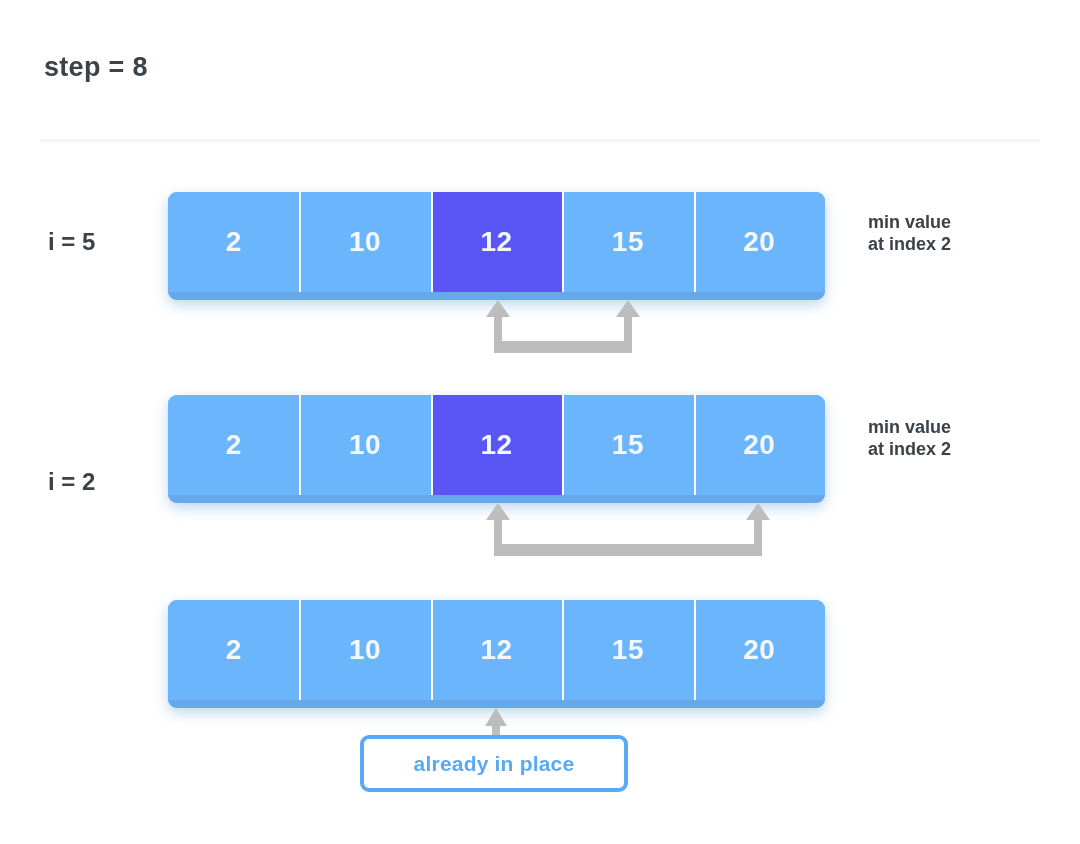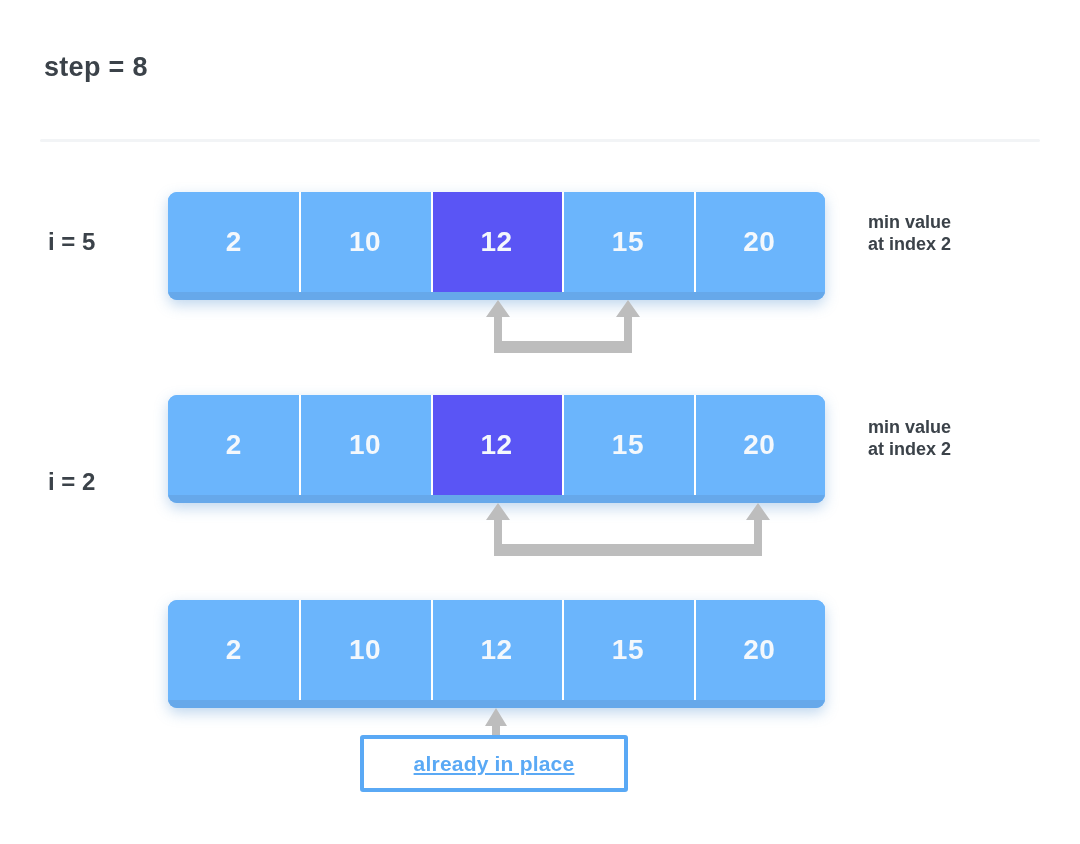--- a/index.html
+++ b/index.html
@@ -133,30 +133,29 @@
     top: 706px;
   }
   .callout {
     position: absolute;
     left: 360px;
     top: 735px;
     width: 268px;
     height: 57px;
     box-sizing: border-box;
     border: 4px solid #5aa9f5;
-    border-radius: 3px;
+    border-radius: 9px;
     display: flex;
     align-items: center;
     justify-content: center;
     color: #5aa9f5;
     font-size: 21px;
     font-weight: 700;
     letter-spacing: 0.2px;
     background: transparent;
-    text-decoration: underline;
   }
 </style>
 </head>
 <body>
 
 <div class="step-label">step = 8</div>
 
 <div class="divider"></div>
 
 <div class="left-label left-label-1">i = 5</div>

